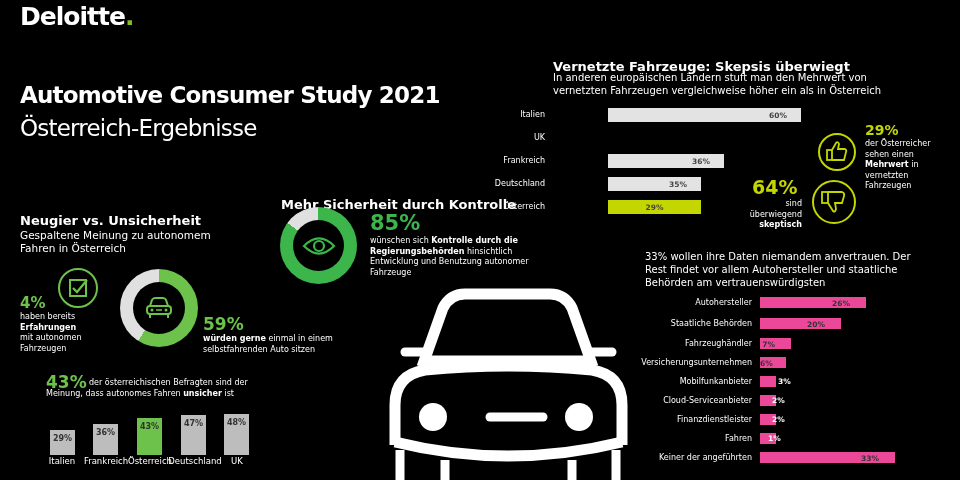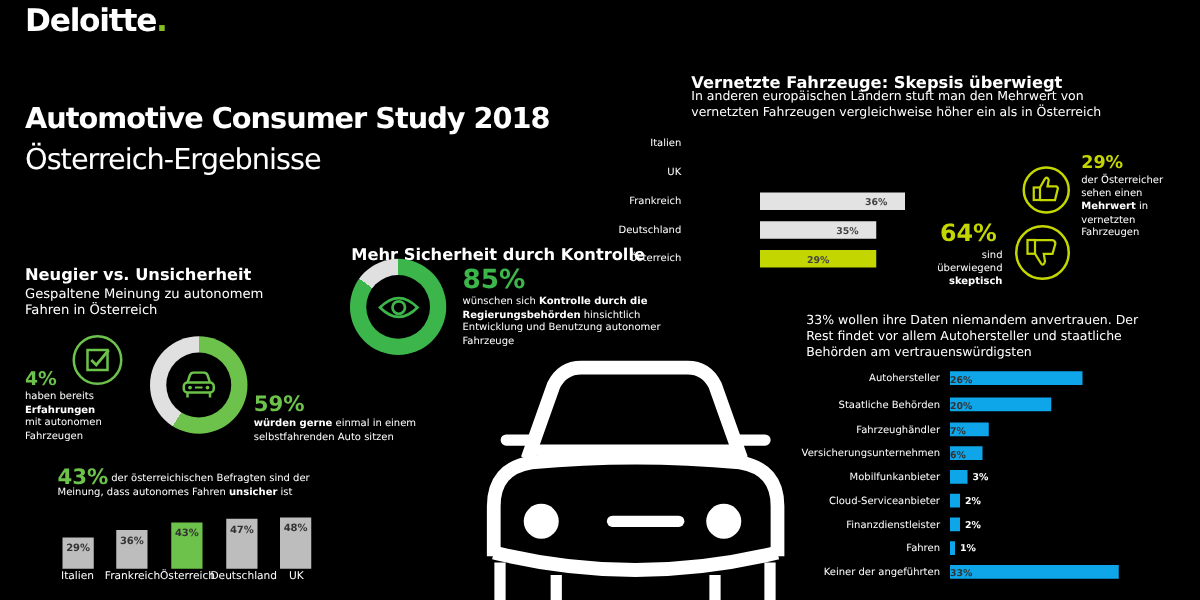--- a/index.html
+++ b/index.html
@@ -51,30 +51,30 @@
   .hbar.hl { background: #c4d600; text-align: center; padding-right: 0; }
 
   .thumb-circle { width: 38px; height: 38px; border: 2px solid #c4d600; border-radius: 50%; }
   .pct29 { left: 865px; top: 122px; font-size: 14px; font-weight: bold; color: #c4d600; }
   .txt29 { left: 865px; top: 139px; width: 95px; }
   .pct64 { left: 752px; top: 176px; font-size: 19px; font-weight: bold; color: #c4d600; }
   .txt64 { left: 740px; top: 199px; width: 62px; text-align: right; }
 
   .daten-sub { left: 645px; top: 250px; font-size: 10px; line-height: 13px; width: 270px; }
   .tbar-label { position: absolute; font-size: 8px; text-align: right; width: 140px; }
-  .tbar { position: absolute; height: 11px; background: #0ea5e9; font-size: 7.5px; font-weight: bold; color: #333; text-align: left; padding-right: 4px; padding-top: 1.5px; }
+  .tbar { position: absolute; height: 11px; background: #ec4899; font-size: 7.5px; font-weight: bold; color: #333; text-align: right; padding-right: 16px; padding-top: 1.5px; }
   .tbar-out { position: absolute; font-size: 7.5px; font-weight: bold; color: #fff; }
   .bold { font-weight: bold; margin-top: 32px; }
 </style>
 </head>
 <body>
 
 <div class="abs logo"><span>Deloitte</span><span class="dot">.</span></div>
 
-<div class="abs title">Automotive Consumer Study 2018</div>
+<div class="abs title">Automotive Consumer Study 2021</div>
 <div class="abs subtitle">Österreich-Ergebnisse</div>
 
 <div class="abs neu-title">Neugier vs. Unsicherheit</div>
 <div class="abs neu-sub">Gespaltene Meinung zu autonomem Fahren in Österreich</div>
 
 <div class="abs check-circle">
   <svg width="36" height="36" viewBox="0 0 36 36" style="position:absolute;left:0;top:0">
     <rect x="10" y="10" width="16" height="16" fill="none" stroke="#6CC24A" stroke-width="2"></rect>
     <path d="M13 18 L17 22 L27 10" fill="none" stroke="#6CC24A" stroke-width="2.2"></path>
   </svg>
@@ -159,20 +159,21 @@
   <line x1="212" y1="180" x2="212" y2="200" stroke="#fff" stroke-width="9"></line>
   <line x1="256" y1="170" x2="256" y2="200" stroke="#fff" stroke-width="9"></line>
 </svg>
 
 <div class="abs sec-h vern-h">Vernetzte Fahrzeuge: Skepsis überwiegt</div>
 <div class="abs vern-sub">In anderen europäischen Ländern stuft man den Mehrwert von vernetzten Fahrzeugen vergleichweise höher ein als in Österreich</div>
 
 <div>
   <div class="hbar-row" style="left:540px;top:108px;width:340px">
     <span class="hbar-label" style="right:335px">Italien</span>
+    <div class="hbar" style="left:68px;width:193px"><span>60%</span></div>
   </div>
   <div class="hbar-row" style="left:540px;top:131px;width:340px">
     <span class="hbar-label" style="right:335px">UK</span>
   </div>
   <div class="hbar-row" style="left:540px;top:154px;width:340px">
     <span class="hbar-label" style="right:335px">Frankreich</span>
     <div class="hbar" style="left:68px;width:116px"><span>36%</span></div>
   </div>
   <div class="hbar-row" style="left:540px;top:177px;width:340px">
     <span class="hbar-label" style="right:335px">Deutschland</span>

